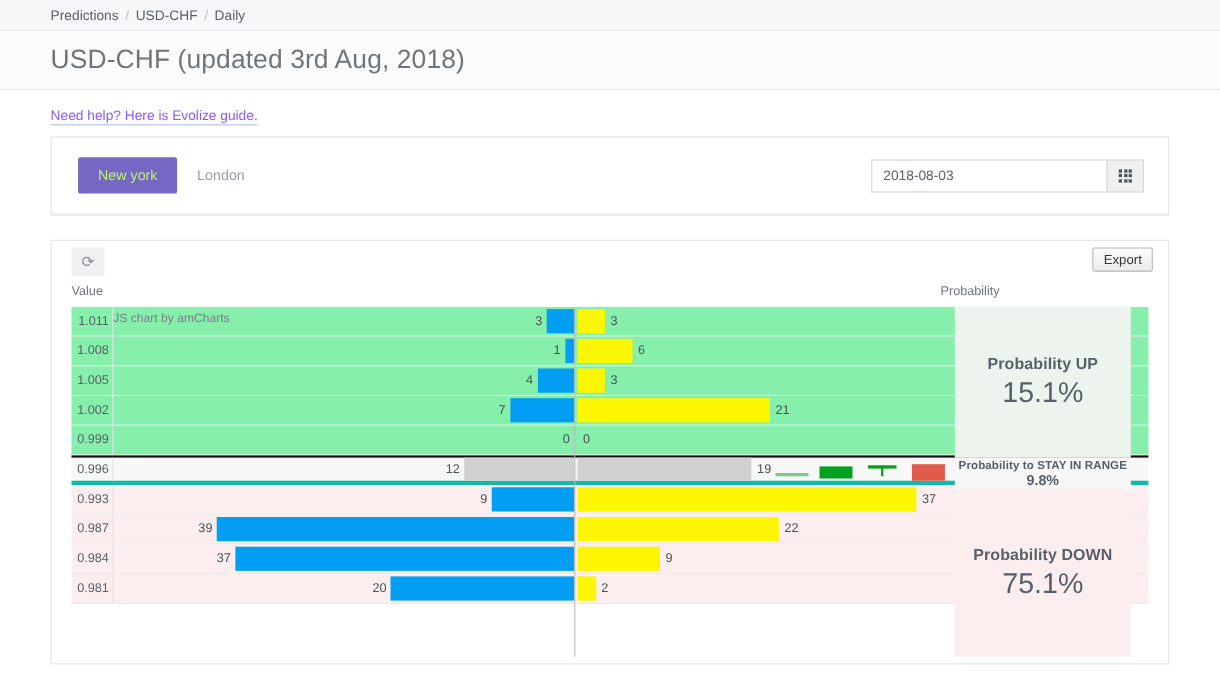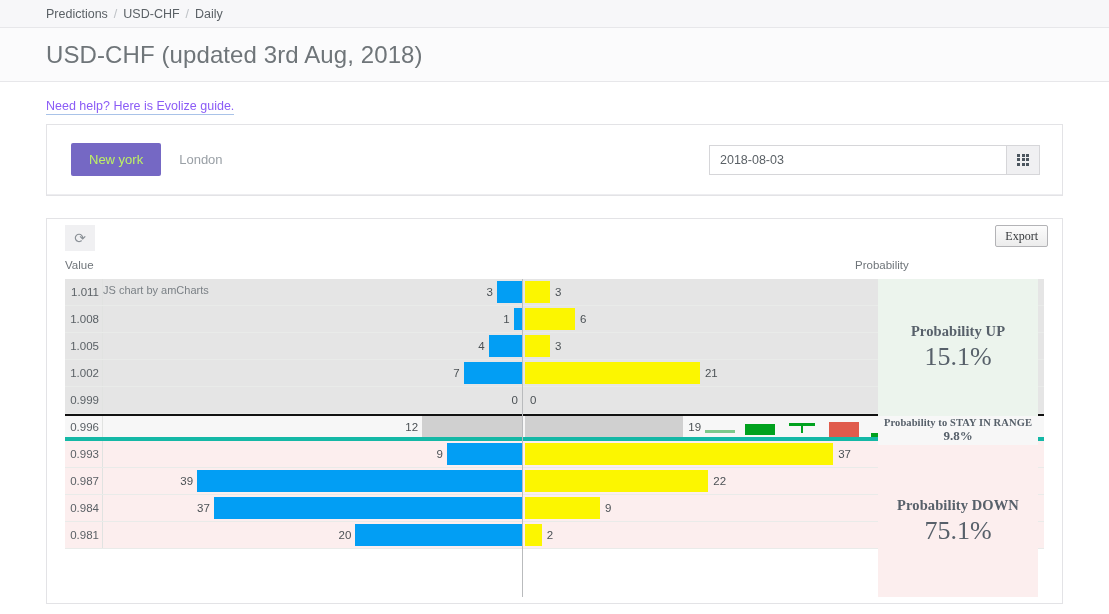--- a/index.html
+++ b/index.html
@@ -77,21 +77,21 @@
   }
   .tab.active {
     background: #7568c4;
     color: #bef264;
     border-radius: 2px;
   }
   .date-group {
     margin-left: auto;
     display: flex;
     align-items: center;
-    width: 331px;
+    width: 248px;
   }
   .date-input {
     flex: 1;
     height: 30px;
     border: 1px solid #d6d6d9;
     border-right: none;
     background: #ffffff;
     font-size: 12.5px;
     color: #5b6166;
     padding: 0 10px;
@@ -134,21 +134,20 @@
     position: absolute; right: 14px; top: 6px;
     height: 22px;
     padding: 0 9px;
     border: 1px solid #b3b3b6;
     background: linear-gradient(#fcfcfc, #ececec);
     font-size: 12px;
     color: #35383b;
     display: flex; align-items: center;
     cursor: pointer;
     border-radius: 2px;
-    font-family: Liberation Serif, serif;
   }
 
   
   .col-headers {
     position: relative;
     height: 20px;
     font-size: 11.5px;
     color: #6f757a;
   }
   .col-headers .h-value { position: absolute; left: 18px; top: 0; }
@@ -167,21 +166,21 @@
     color: #7b8186;
     z-index: 6;
     pointer-events: none;
   }
 
   .row {
     position: relative;
     height: 27px;
     border-bottom: 1px solid #e9ebe9;
   }
-  .row.band-up   { background: #e5e5e5; }
+  .row.band-up   { background: #86efac; }
   .row.band-mid  { background: #f7f7f7; }
   .row.band-down { background: #fceeee; }
   .row.edge-top    { border-top: 2px solid #111111; }
   .row.edge-bottom { border-bottom: 4px solid #14b8a6; }
 
   .val-cell {
     position: absolute; left: 0; top: 0;
     width: 38px; height: 100%;
     display: flex; align-items: center; justify-content: flex-end;
     font-size: 11.5px;
@@ -236,28 +235,27 @@
     width: 240px;
     z-index: 3;
   }
   .candle { position: absolute; }
   .candle .body { position: absolute; }
   .candle .wick { position: absolute; width: 1.5px; }
 
   
   .side {
     position: absolute;
-    right: 6px;
+    right: 16px;
     width: 160px;
     display: flex;
     flex-direction: column;
     align-items: center;
     justify-content: center;
     z-index: 7;
-    font-family: Liberation Serif, serif;
   }
   .side .cap {
     font-size: 14.5px;
     font-weight: bold;
     color: #57606a;
     letter-spacing: 0.1px;
   }
   .side .big {
     font-size: 26px;
     color: #57606a;

